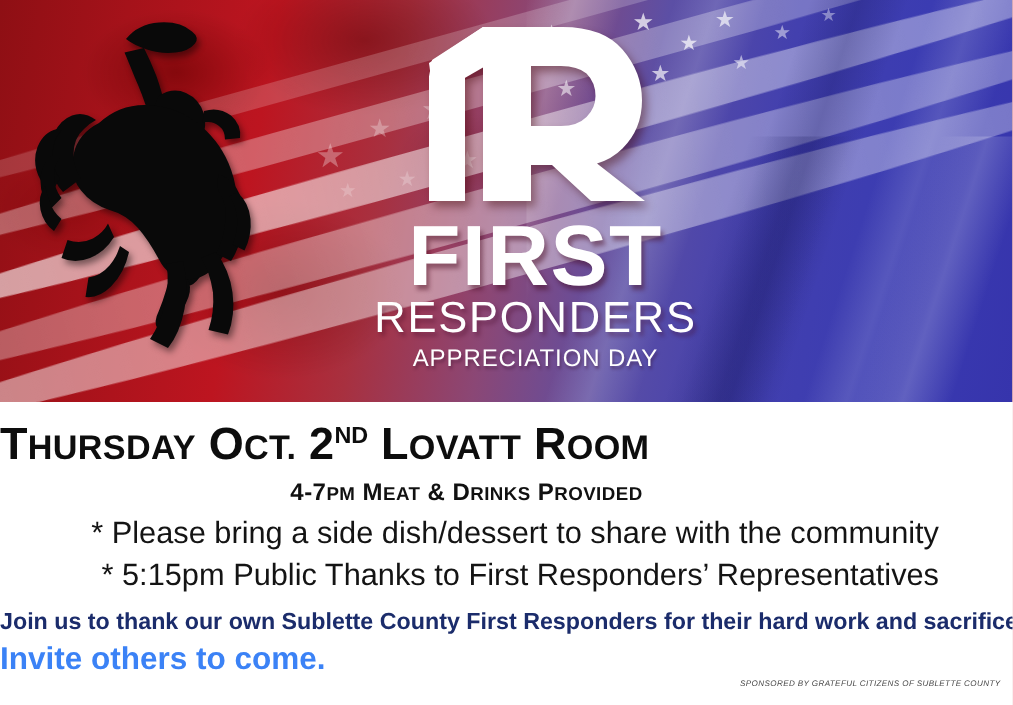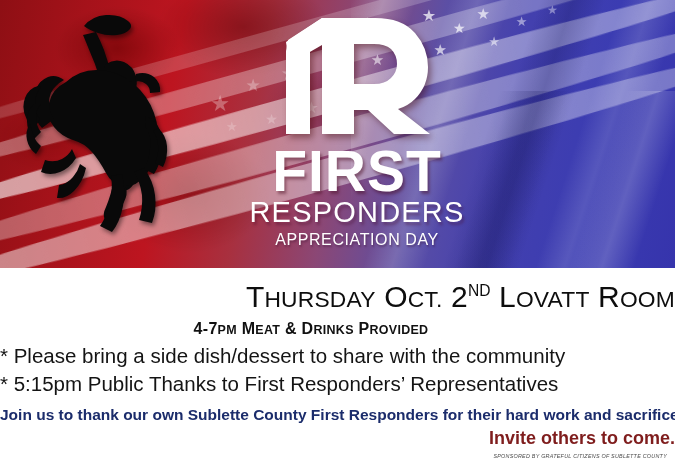--- a/index.html
+++ b/index.html
@@ -112,50 +112,50 @@
   .t-appr{
     font-family:"Liberation Sans", sans-serif;
     font-weight:400;font-size:16px;line-height:1.1;color:#fff;
     letter-spacing:.6px;margin-top:3px;
     text-shadow:1px 2px 2px rgba(60,20,50,.45);
   }
 
   
   .body{position:absolute;left:0;top:268px;width:675px;height:202px;background:#fff;}
   .headline{
-    position:absolute;top:12px;left:0;width:675px;text-align:right;
-    font-family:"Liberation Sans", sans-serif;
-    font-weight:400;color:#0d0d0d;
+    position:absolute;top:12px;left:0;width:675px;text-align:left;
+    font-family:"Liberation Sans", sans-serif;
+    font-weight:700;color:#0d0d0d;
     font-size:30px;letter-spacing:.2px;white-space:nowrap;
   }
   .sc{font-size:.76em;}                 
   .sup{font-size:.52em;vertical-align:super;letter-spacing:0;}
   .subhead{
     position:absolute;top:52px;left:0;width:622px;text-align:center;
     font-family:"Liberation Sans", sans-serif;
     font-weight:700;color:#111;font-size:16px;letter-spacing:.3px;
     white-space:nowrap;
   }
   .subhead .sc{font-size:.78em;}
   .bullet{
-    position:absolute;left:0;width:626px;text-align:left;
+    position:absolute;left:0;width:626px;text-align:right;
     font-family:"Liberation Sans", sans-serif;
     font-weight:400;color:#141414;font-size:20.5px;white-space:nowrap;
   }
   .b1{top:76px;}
   .b2{top:104px;}
   .blue1{
     position:absolute;top:138px;left:0;width:675px;text-align:center;
     font-family:"Liberation Sans", sans-serif;
     font-weight:700;color:#1b2c6b;font-size:15.5px;white-space:nowrap;
   }
   .blue2{
-    position:absolute;top:160px;left:0;width:675px;text-align:right;
-    font-family:"Liberation Sans", sans-serif;
-    font-weight:700;color:#7f1d1d;font-size:18px;white-space:nowrap;
+    position:absolute;top:160px;left:0;width:675px;text-align:left;
+    font-family:"Liberation Sans", sans-serif;
+    font-weight:700;color:#3b82f6;font-size:21px;white-space:nowrap;
   }
   .sponsor{
     position:absolute;top:185px;right:8px;
     font-family:"Liberation Sans", sans-serif;
     font-weight:400;font-style:italic;color:#4a4a4a;
     font-size:5.4px;letter-spacing:.25px;white-space:nowrap;
   }
 </style>
 </head>
 <body>

